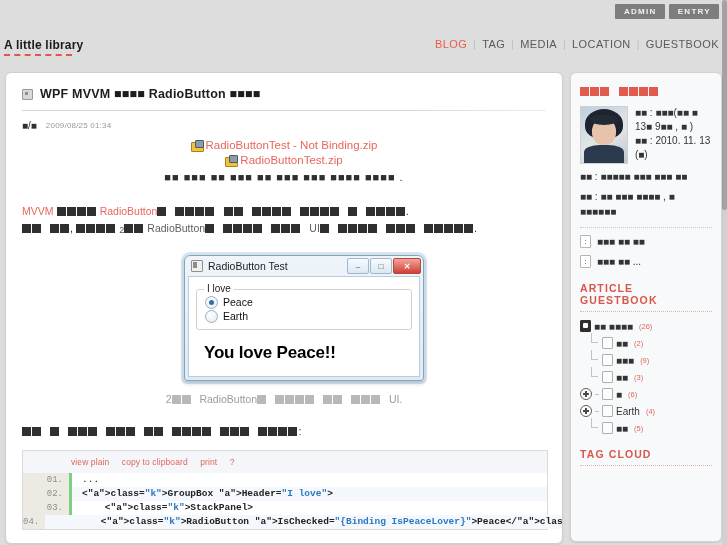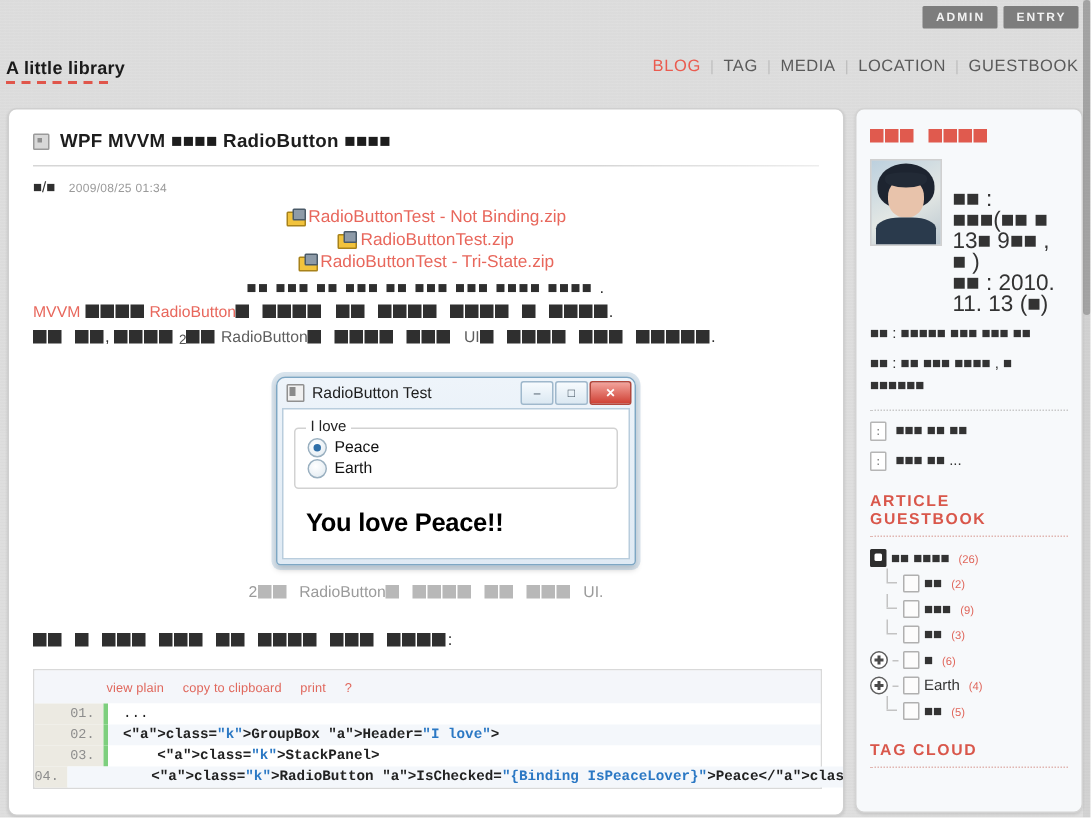--- a/index.html
+++ b/index.html
@@ -64,21 +64,21 @@
 
   .filelinks{margin-top:7px;text-align:center;line-height:15px;}
   .filelink{color:#e8675c;font-size:11.5px;cursor:pointer;white-space:nowrap;}
   .zipico{
     display:inline-block;width:12px;height:11px;vertical-align:-2px;margin-right:3px;position:relative;
   }
   .zipico .f{position:absolute;left:0;top:2px;width:11px;height:8px;background:#f2c33c;border:1px solid #a8821a;border-radius:1px;}
   .zipico .m{position:absolute;left:4px;top:0px;width:7px;height:6px;background:#8e9ba8;border:1px solid #4a5a68;border-radius:1px;}
   .centerline{text-align:center;margin-top:2px;}
 
-  .para{line-height:17px;font-size:11px;color:#2f2f2f;}
+  .para{margin-top:18px;line-height:17px;font-size:11px;color:#2f2f2f;}
   .para .tok{color:#e8675c;font-size:10.5px;}
   .para .tokg{color:#5e5e5e;font-size:10.5px;}
   .para .tokn{color:#555;font-size:9px;vertical-align:-1px;}
 
   
   #shot{margin:16px auto 0 auto;width:200px;}
   .win{
     width:238px;border:1px solid #7ea7c4;border-radius:6px 6px 3px 3px;
     background:linear-gradient(180deg,#eef4fa 0%,#dfeaf4 100%);
     box-shadow:0 0 0 3px rgba(150,180,205,.35),0 2px 4px rgba(0,0,0,.25);
@@ -135,21 +135,21 @@
   .profile{display:flex;gap:7px;margin-top:9px;}
   .avatar{
     width:46px;height:56px;flex:none;border:1px solid #d0d0d0;background:#cfd6dc;
     position:relative;overflow:hidden;
   }
   .avatar .hair{position:absolute;left:4px;top:2px;width:38px;height:30px;background:#1d2430;border-radius:50% 50% 42% 42%;}
   .avatar .face{position:absolute;left:11px;top:12px;width:24px;height:26px;background:#e8c3ab;border-radius:46%;}
   .avatar .bang{position:absolute;left:9px;top:8px;width:28px;height:10px;background:#222a36;border-radius:40% 40% 55% 55%;}
   .avatar .body{position:absolute;left:3px;bottom:0;width:40px;height:18px;background:#2a3a4c;border-radius:40% 40% 0 0;}
   .avatar .bg{position:absolute;inset:0;background:linear-gradient(150deg,#bcd0de,#e3e7e4 55%,#b9c6cf);}
-  .pinfo{font-size:15px;line-height:14px;color:#333;margin-top:20px;}
+  .pinfo{font-size:10px;line-height:14px;color:#333;}
   .ptext{font-size:10px;line-height:15px;margin-top:5px;color:#333;}
   .dots{border-top:1px dotted #c9c9c9;margin:8px 0 0 0;}
   .supbox{
     margin-top:9px;border:1px solid #dddddd;background:#fbfbfb;
     padding:6px 7px;text-align:center;font-size:10.5px;color:#6d6d6d;line-height:14px;
   }
   .listitem{display:flex;align-items:center;gap:6px;margin-top:7px;}
   .li-ico{width:9px;height:11px;border:1px solid #b5b5b5;background:#fff;border-radius:1px;
           display:flex;flex-direction:column;justify-content:center;align-items:center;gap:2px;}
   .li-ico s{display:block;width:1px;height:1px;background:#8b8b8b;}
@@ -220,23 +220,20 @@
       <span style="font-size:10px;color:#2f2f2f;">■/■</span>
       <span class="date">2009/08/25 01:34</span>
     </div>
 
     <div class="filelinks">
       <div>
         <span class="zipico"><i class="f"></i><i class="m"></i></span><span class="filelink">RadioButtonTest - Not Binding.zip</span>
       </div>
       <div>
         <span class="zipico"><i class="f"></i><i class="m"></i></span><span class="filelink">RadioButtonTest.zip</span>
-      </div>
-      <div>
-        <span class="zipico"><i class="f"></i><i class="m"></i></span><span class="filelink">RadioButtonTest - Tri-State.zip</span>
       </div>
       <div class="centerline" style="font-size:11px;color:#2f2f2f;letter-spacing:1px;">■■ ■■■ ■■ ■■■ ■■ ■■■ ■■■ ■■■■ ■■■■ .</div>
     </div>
 
     <div class="para">
       <span class="tok">MVVM</span>
       <span class="blk"></span><span class="blk"></span><span class="blk"></span><span class="blk"></span>
       <span class="tok">RadioButton</span><span class="blk"></span>
       <span class="sp"></span><span class="blk"></span><span class="blk"></span><span class="blk"></span><span class="blk"></span>
       <span class="sp"></span><span class="blk"></span><span class="blk"></span>

